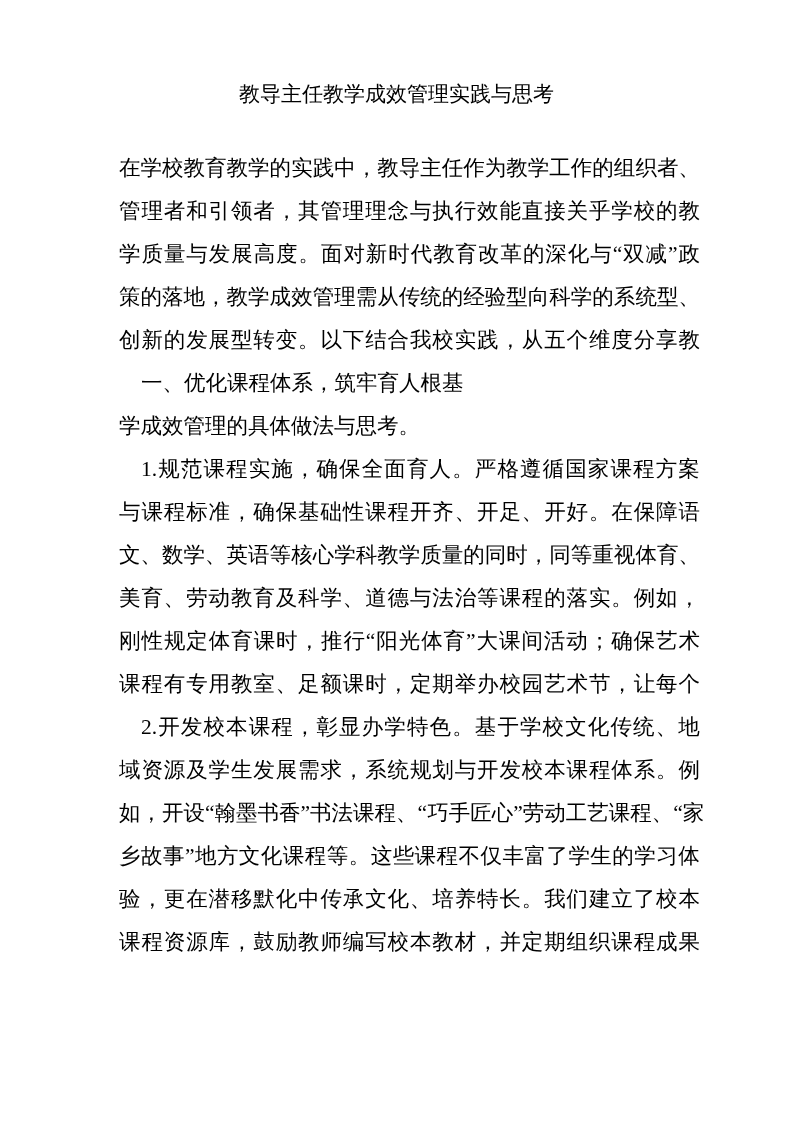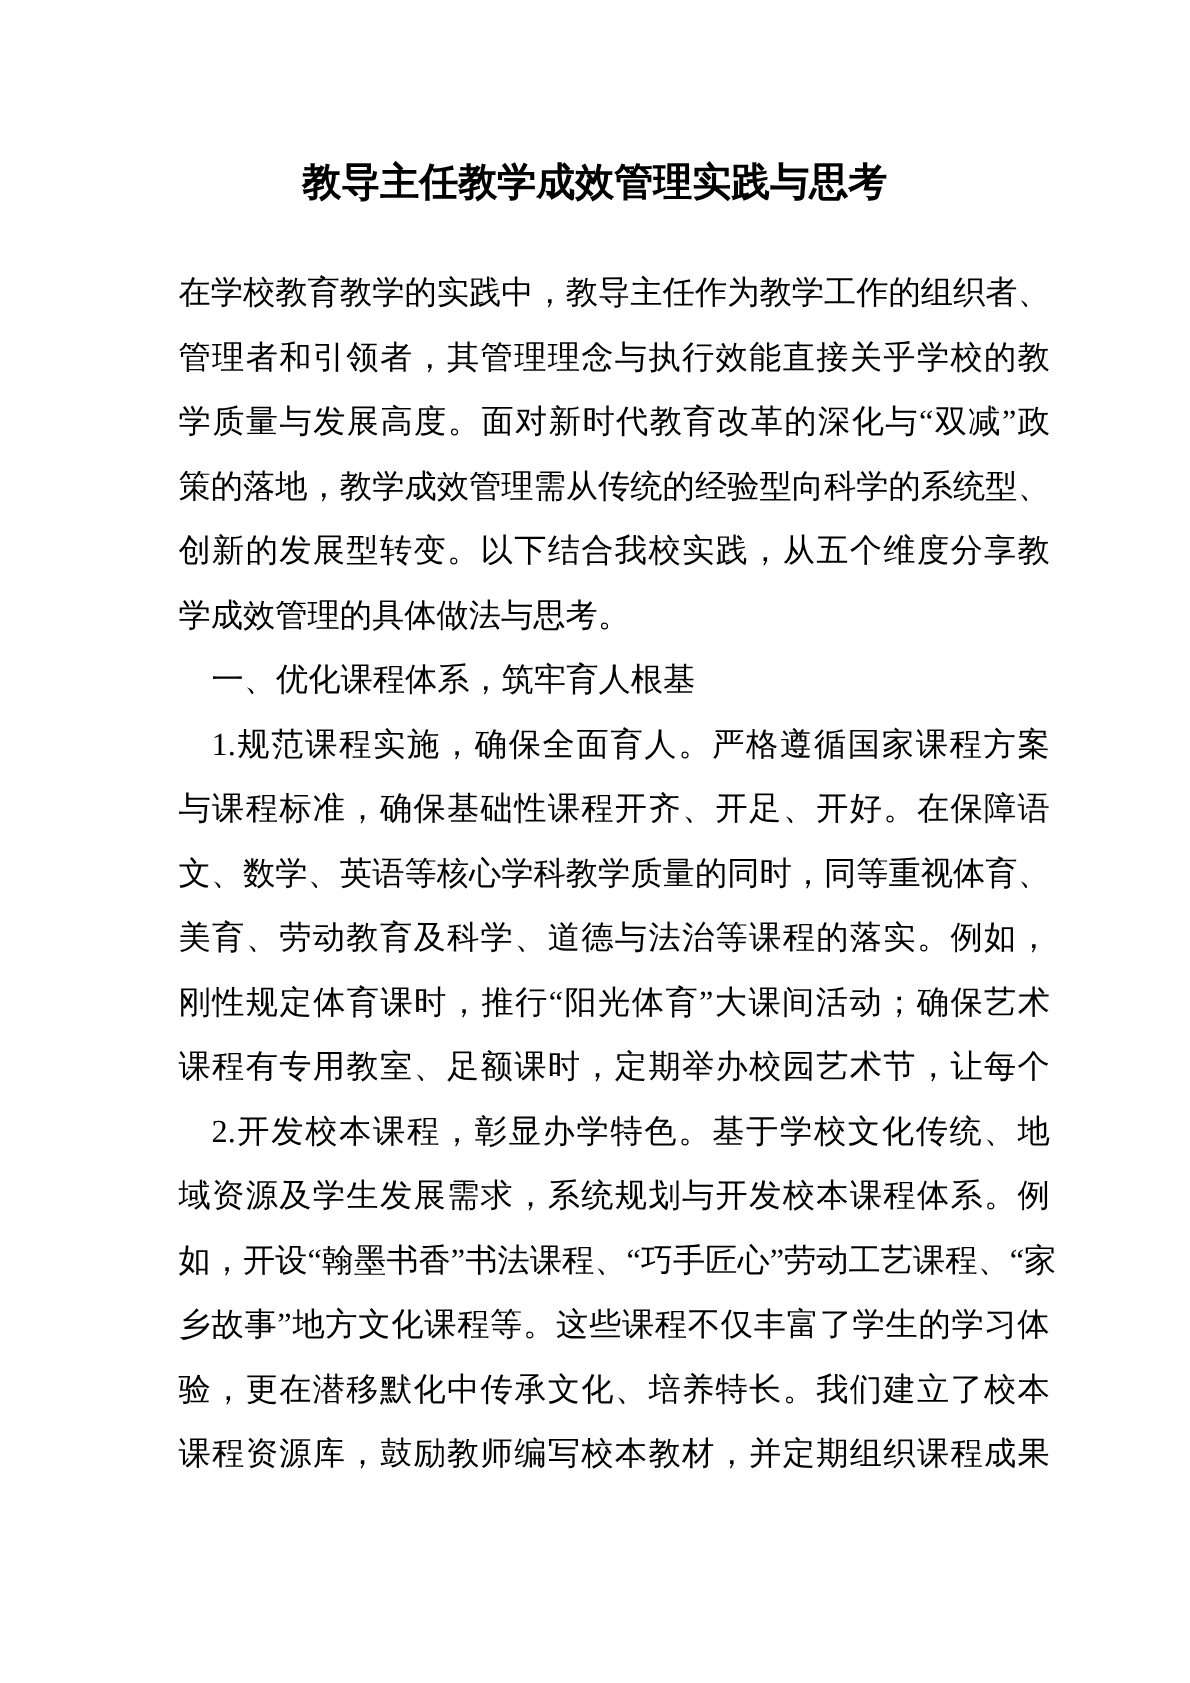--- a/index.html
+++ b/index.html
@@ -13,25 +13,25 @@
   }
   .page {
     position: relative;
     width: 793px;
     height: 1122px;
     background: #ffffff;
     overflow: hidden;
   }
   .doc-title {
     margin: 0;
-    padding-top: 98px;
+    padding-top: 71px;
     height: 47px;
     line-height: 47px;
-    font-size: 26px;
-    font-weight: 700;
+    font-size: 21px;
+    font-weight: 400;
     text-align: center;
     letter-spacing: 0px;
     font-family: "Liberation Serif", serif;
   }
   .doc-body {
     margin-top: 29px;
     margin-left: 119px;
     width: 581px;
   }
   .line {
@@ -194,22 +194,22 @@
         <span>，</span>
         <span>从</span>
         <span>五</span>
         <span>个</span>
         <span>维</span>
         <span>度</span>
         <span>分</span>
         <span>享</span>
         <span>教</span>
       </div>
+      <div class="line indent">一、优化课程体系，筑牢育人根基</div>
       <div class="line">学成效管理的具体做法与思考。</div>
-      <div class="line indent">一、优化课程体系，筑牢育人根基</div>
       <div class="line justify indent">
         <span>1.</span>
         <span>规</span>
         <span>范</span>
         <span>课</span>
         <span>程</span>
         <span>实</span>
         <span>施</span>
         <span>，</span>
         <span>确</span>

